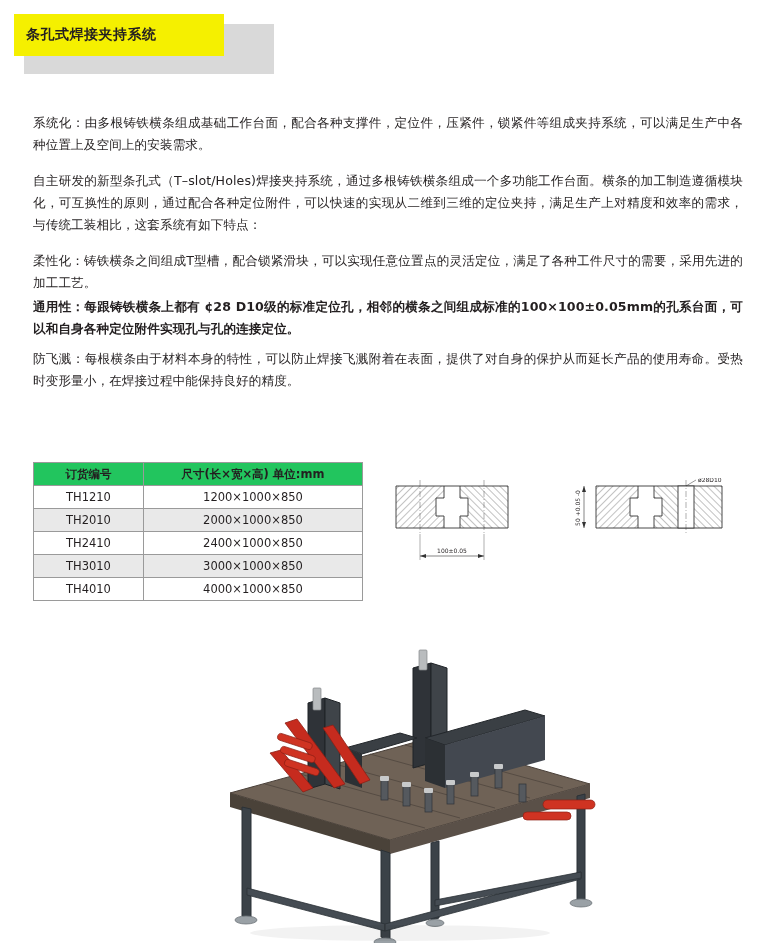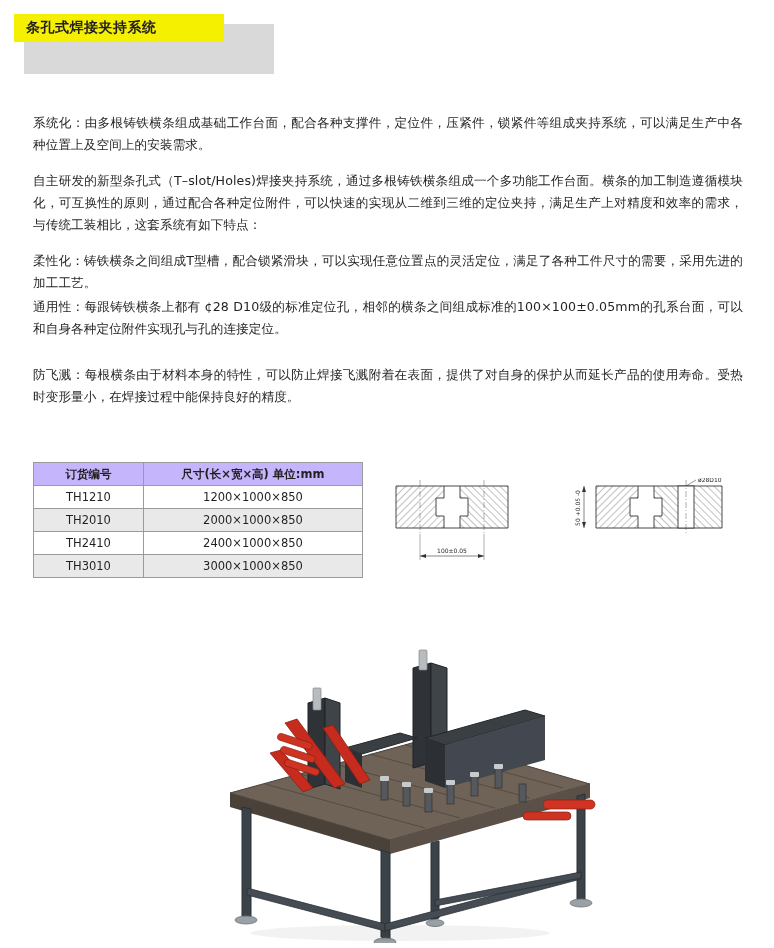--- a/index.html
+++ b/index.html
@@ -13,60 +13,60 @@
   }
   .page{position:relative;width:774px;height:948px;}
 
   
   .header-wrap{position:absolute;left:14px;top:14px;width:260px;height:60px;}
   .header-shadow{
     position:absolute;left:10px;top:10px;width:250px;height:50px;
     background:#d9d9d9;
   }
   .header-box{
-    position:absolute;left:0;top:0;width:210px;height:28px;
+    position:absolute;left:0;top:0;width:210px;height:42px;
     background:#f5f000;
     display:flex;align-items:center;
   }
   .header-title{
     font-size:14px;font-weight:bold;color:#231f20;
     padding-left:12px;letter-spacing:0.5px;
     font-family:"DejaVu Sans","Liberation Sans",sans-serif;
   }
 
   
   .content{position:absolute;left:33px;top:112px;width:710px;}
   .para{
     font-size:12.6px;
     line-height:22px;
     color:#231f20;
     text-align:justify;
     margin:0 0 14px 0;
     letter-spacing:0.1px;
   }
   .para.tight{margin-bottom:2px;}
-  .para.tight2{margin-bottom:24px;}
+  .para.tight2{margin-bottom:8px;font-weight:bold;}
 
   
   .table-area{position:absolute;left:33px;top:462px;width:330px;}
   table.spec{
     border-collapse:collapse;
     width:330px;
     font-size:11.5px;
   }
   table.spec th, table.spec td{
     border:1px solid #9a9a9a;
     text-align:center;
     padding:3px 0 3px 0;
     height:16px;
     color:#231f20;
     font-weight:normal;
   }
   table.spec thead th{
-    background:#c4b5fd;
+    background:#22c55e;
     font-weight:bold;
     font-size:11.5px;
   }
   table.spec tbody tr:nth-child(even) td{background:#e9e9e9;}
   table.spec tbody tr:nth-child(odd) td{background:#ffffff;}
   .col-a{width:110px;}
   .col-b{width:220px;}
   .table-note{
     font-size:11px;margin-top:5px;color:#231f20;
   }
@@ -116,20 +116,24 @@
           <td>TH2010</td>
           <td>2000×1000×850</td>
         </tr>
         <tr>
           <td>TH2410</td>
           <td>2400×1000×850</td>
         </tr>
         <tr>
           <td>TH3010</td>
           <td>3000×1000×850</td>
+        </tr>
+        <tr>
+          <td>TH4010</td>
+          <td>4000×1000×850</td>
         </tr>
       </tbody>
     </table>
   </div>
 
   <div class="drawings">
     <svg width="345" height="105" viewBox="0 0 345 105">
       <defs>
         <pattern id="hatchL" width="5" height="5" patternTransform="rotate(45)" patternUnits="userSpaceOnUse">
           <line x1="0" y1="0" x2="0" y2="5" stroke="#333" stroke-width="0.6"></line>

